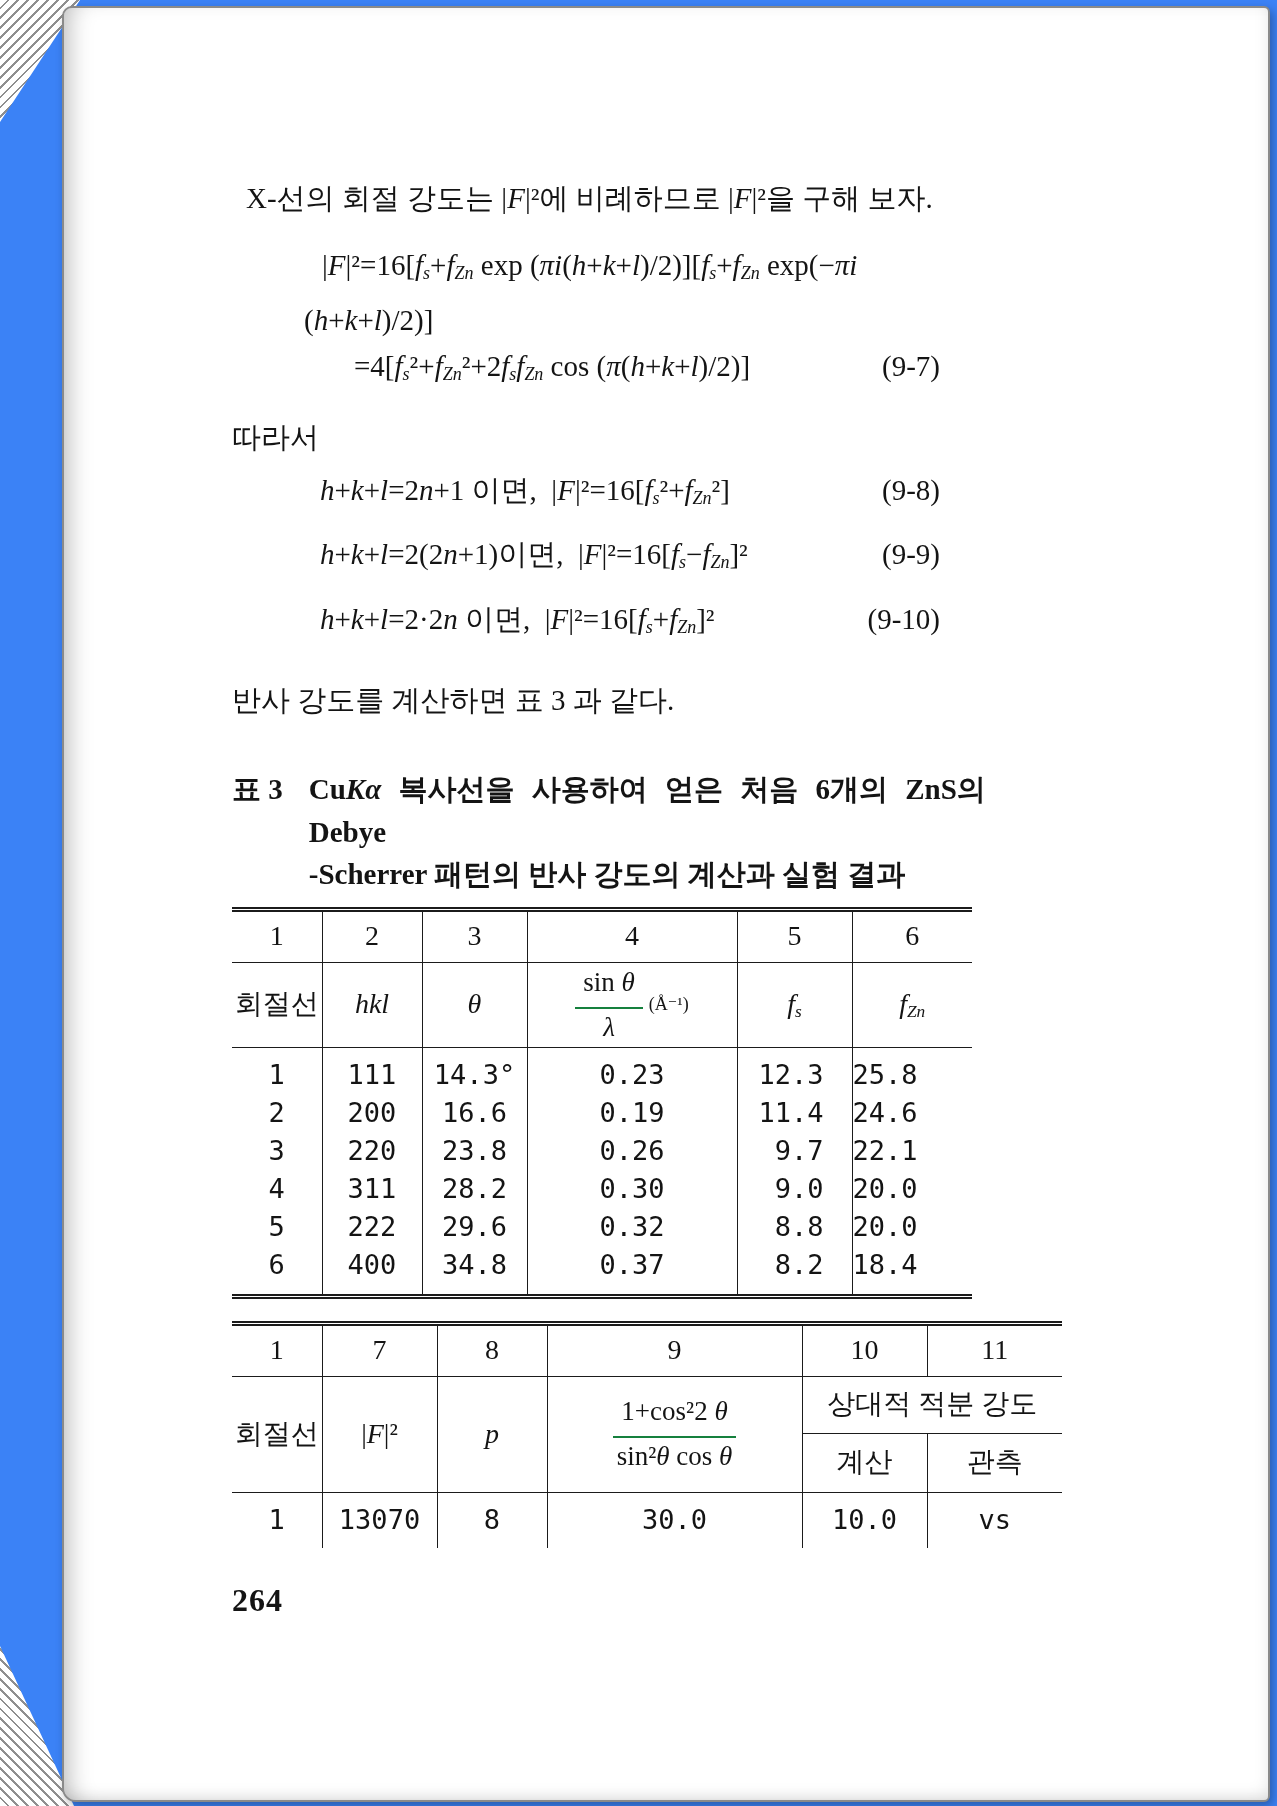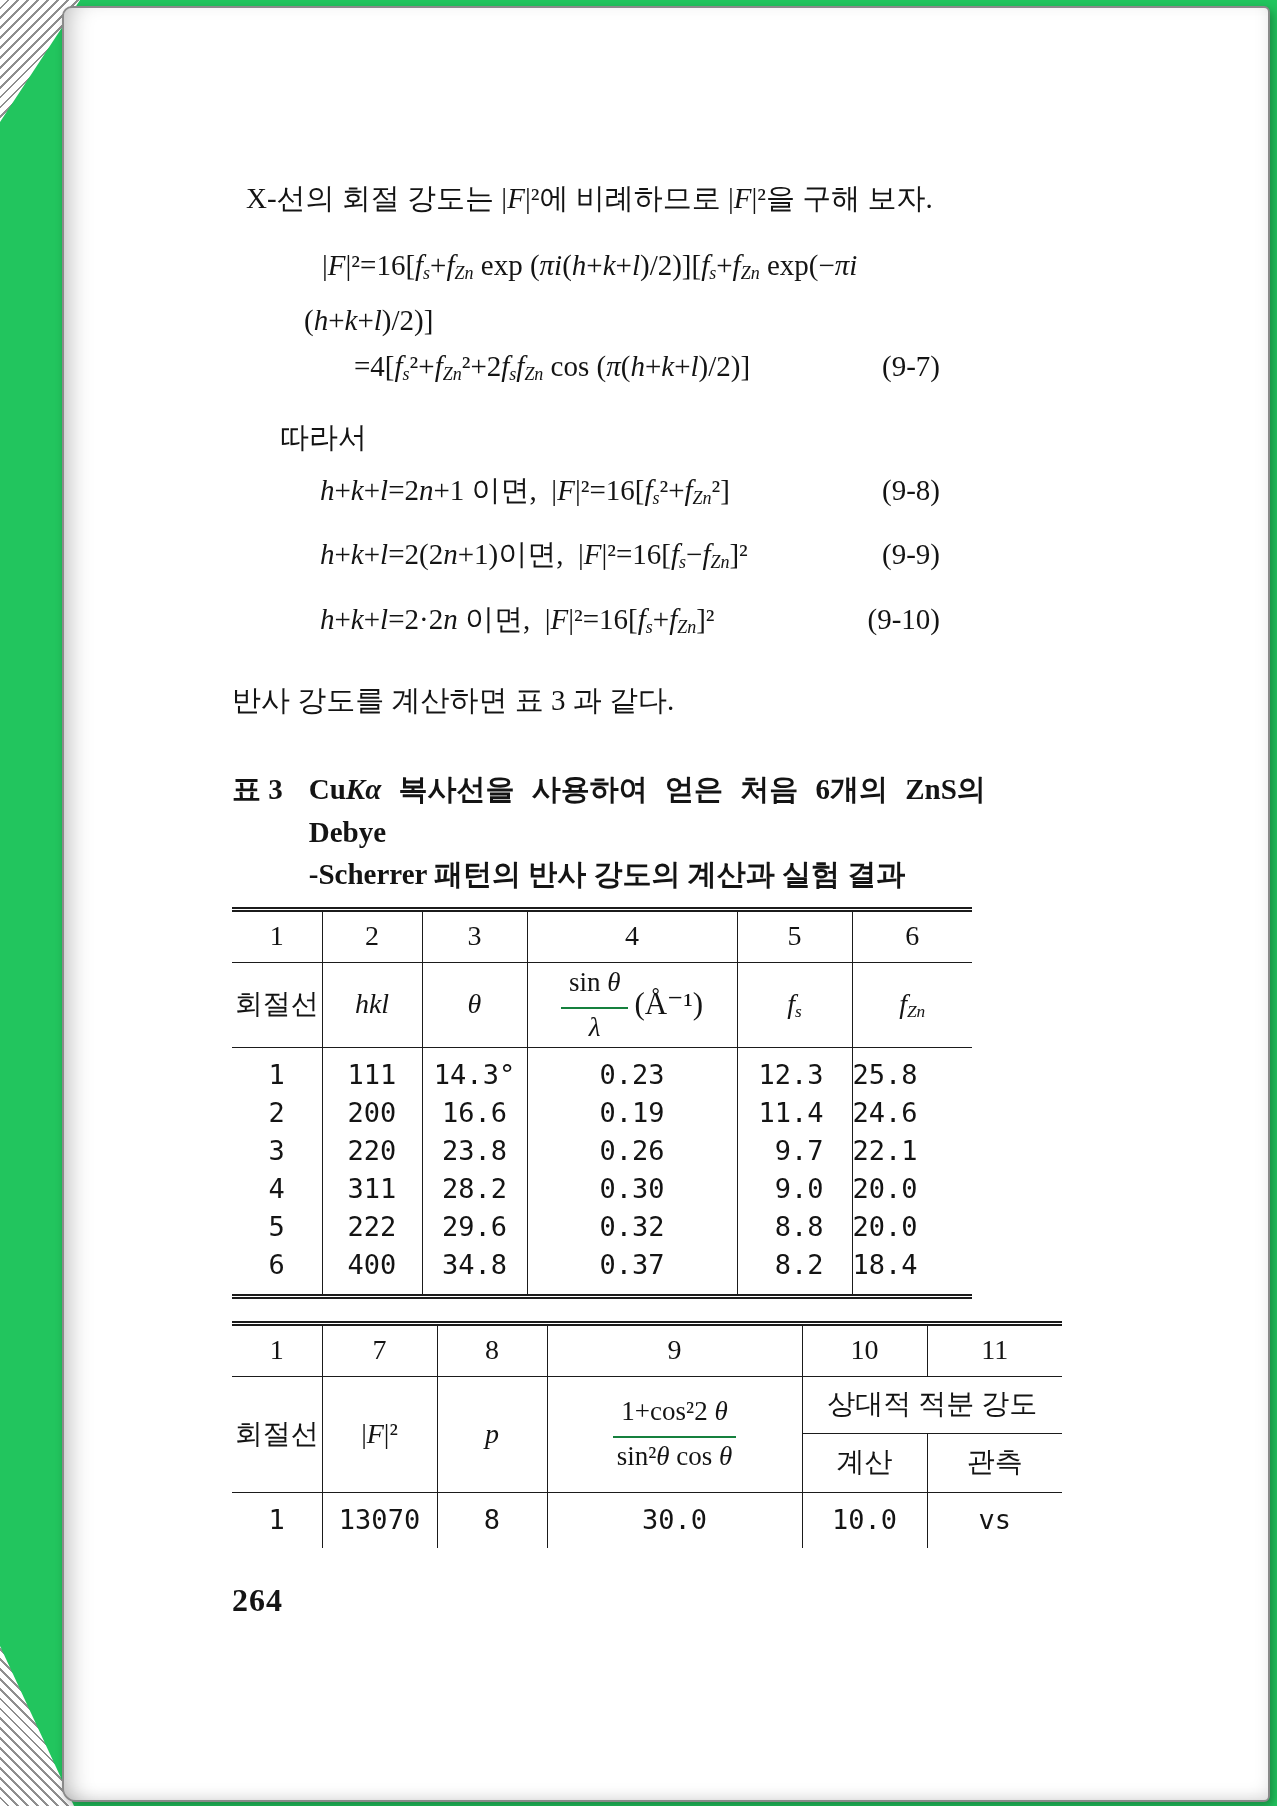--- a/index.html
+++ b/index.html
@@ -1,18 +1,18 @@
 <!DOCTYPE html>
 <html><head>
 <meta charset="utf-8">
 <style>
   html,body { margin:0; padding:0; background:#ffffff; }
   .scan {
     position:relative; width:1277px; height:1806px; overflow:hidden;
-    background:#22c55e; color:#141414;
+    background:#3b82f6; color:#141414;
     font-family:"Liberation Serif","DejaVu Serif",serif;
   }
   
   .corner { position:absolute; z-index:1; }
   .corner.tl {
     left:0; top:0; width:80px; height:122px;
     background:repeating-linear-gradient(135deg,#ffffff 0 5px,#8f8f8f 5px 7px);
     clip-path:polygon(0 0,100% 0,0 100%);
   }
   .corner.bl {
@@ -32,21 +32,21 @@
 
   .para { margin:0; }
   .intro { margin-left:14px; }
   sub { font-size:0.62em; font-style:italic; vertical-align:-0.25em; }
 
   .eq97 { margin-top:24px; line-height:46px; }
   .eql1 { margin-left:90px; }
   .eql2 { margin-left:72px; }
   .eql3 { margin-left:122px; position:relative; }
   .eqlabel { position:absolute; right:130px; top:0; font-style:normal; }
-  .therefore { margin-top:20px;margin-left:48px; }
+  .therefore { margin-top:20px; }
   .eqrow { position:relative; margin-top:10px; line-height:46px; }
   .eqrow .body { margin-left:88px; }
   .para2 { margin-top:30px; }
 
   .caption { margin-top:48px; display:flex; gap:26px; line-height:1.45;font-weight:bold; }
   .cap-label { white-space:nowrap; }
   .cap-line1 { word-spacing:10px; }
 
   .t { border-collapse:collapse; table-layout:fixed; text-align:center; font-size:28px; }
   .t td { border-left:1px solid #1b1b1b; padding:0; vertical-align:middle; }
@@ -63,21 +63,21 @@
 
   .t2 tr.h1 td { height:56px; }
   .t2 td.rs { border-bottom:1px solid #1b1b1b; }
   .t2 td.group { border-bottom:1px solid #1b1b1b; }
   .t2 tr.h2 td { height:58px; border-bottom:1px solid #1b1b1b; border-left:1px solid #1b1b1b; }
   .t2 tr.data td { height:55px; font-family:"DejaVu Sans Mono",monospace; font-size:27px; }
 
   .frac { display:inline-block; vertical-align:middle; text-align:center; line-height:1.15; font-size:27px; }
   .fnum { display:block; padding:0 8px 9px; border-bottom:2px solid #15803d; }
   .fden { display:block; padding-top:3px; }
-  .unit { vertical-align:middle; margin-left:6px; font-size:31px;margin-top:37px; }
+  .unit { vertical-align:middle; margin-left:6px; font-size:18px;margin-top:37px; }
 
   .pagenum { margin-top:30px; font-size:32px; font-weight:bold; letter-spacing:1px; }
 </style>
 </head>
 <body>
 
 <div class="scan">
   <div class="corner tl"></div>
   <div class="corner bl"></div>
 

